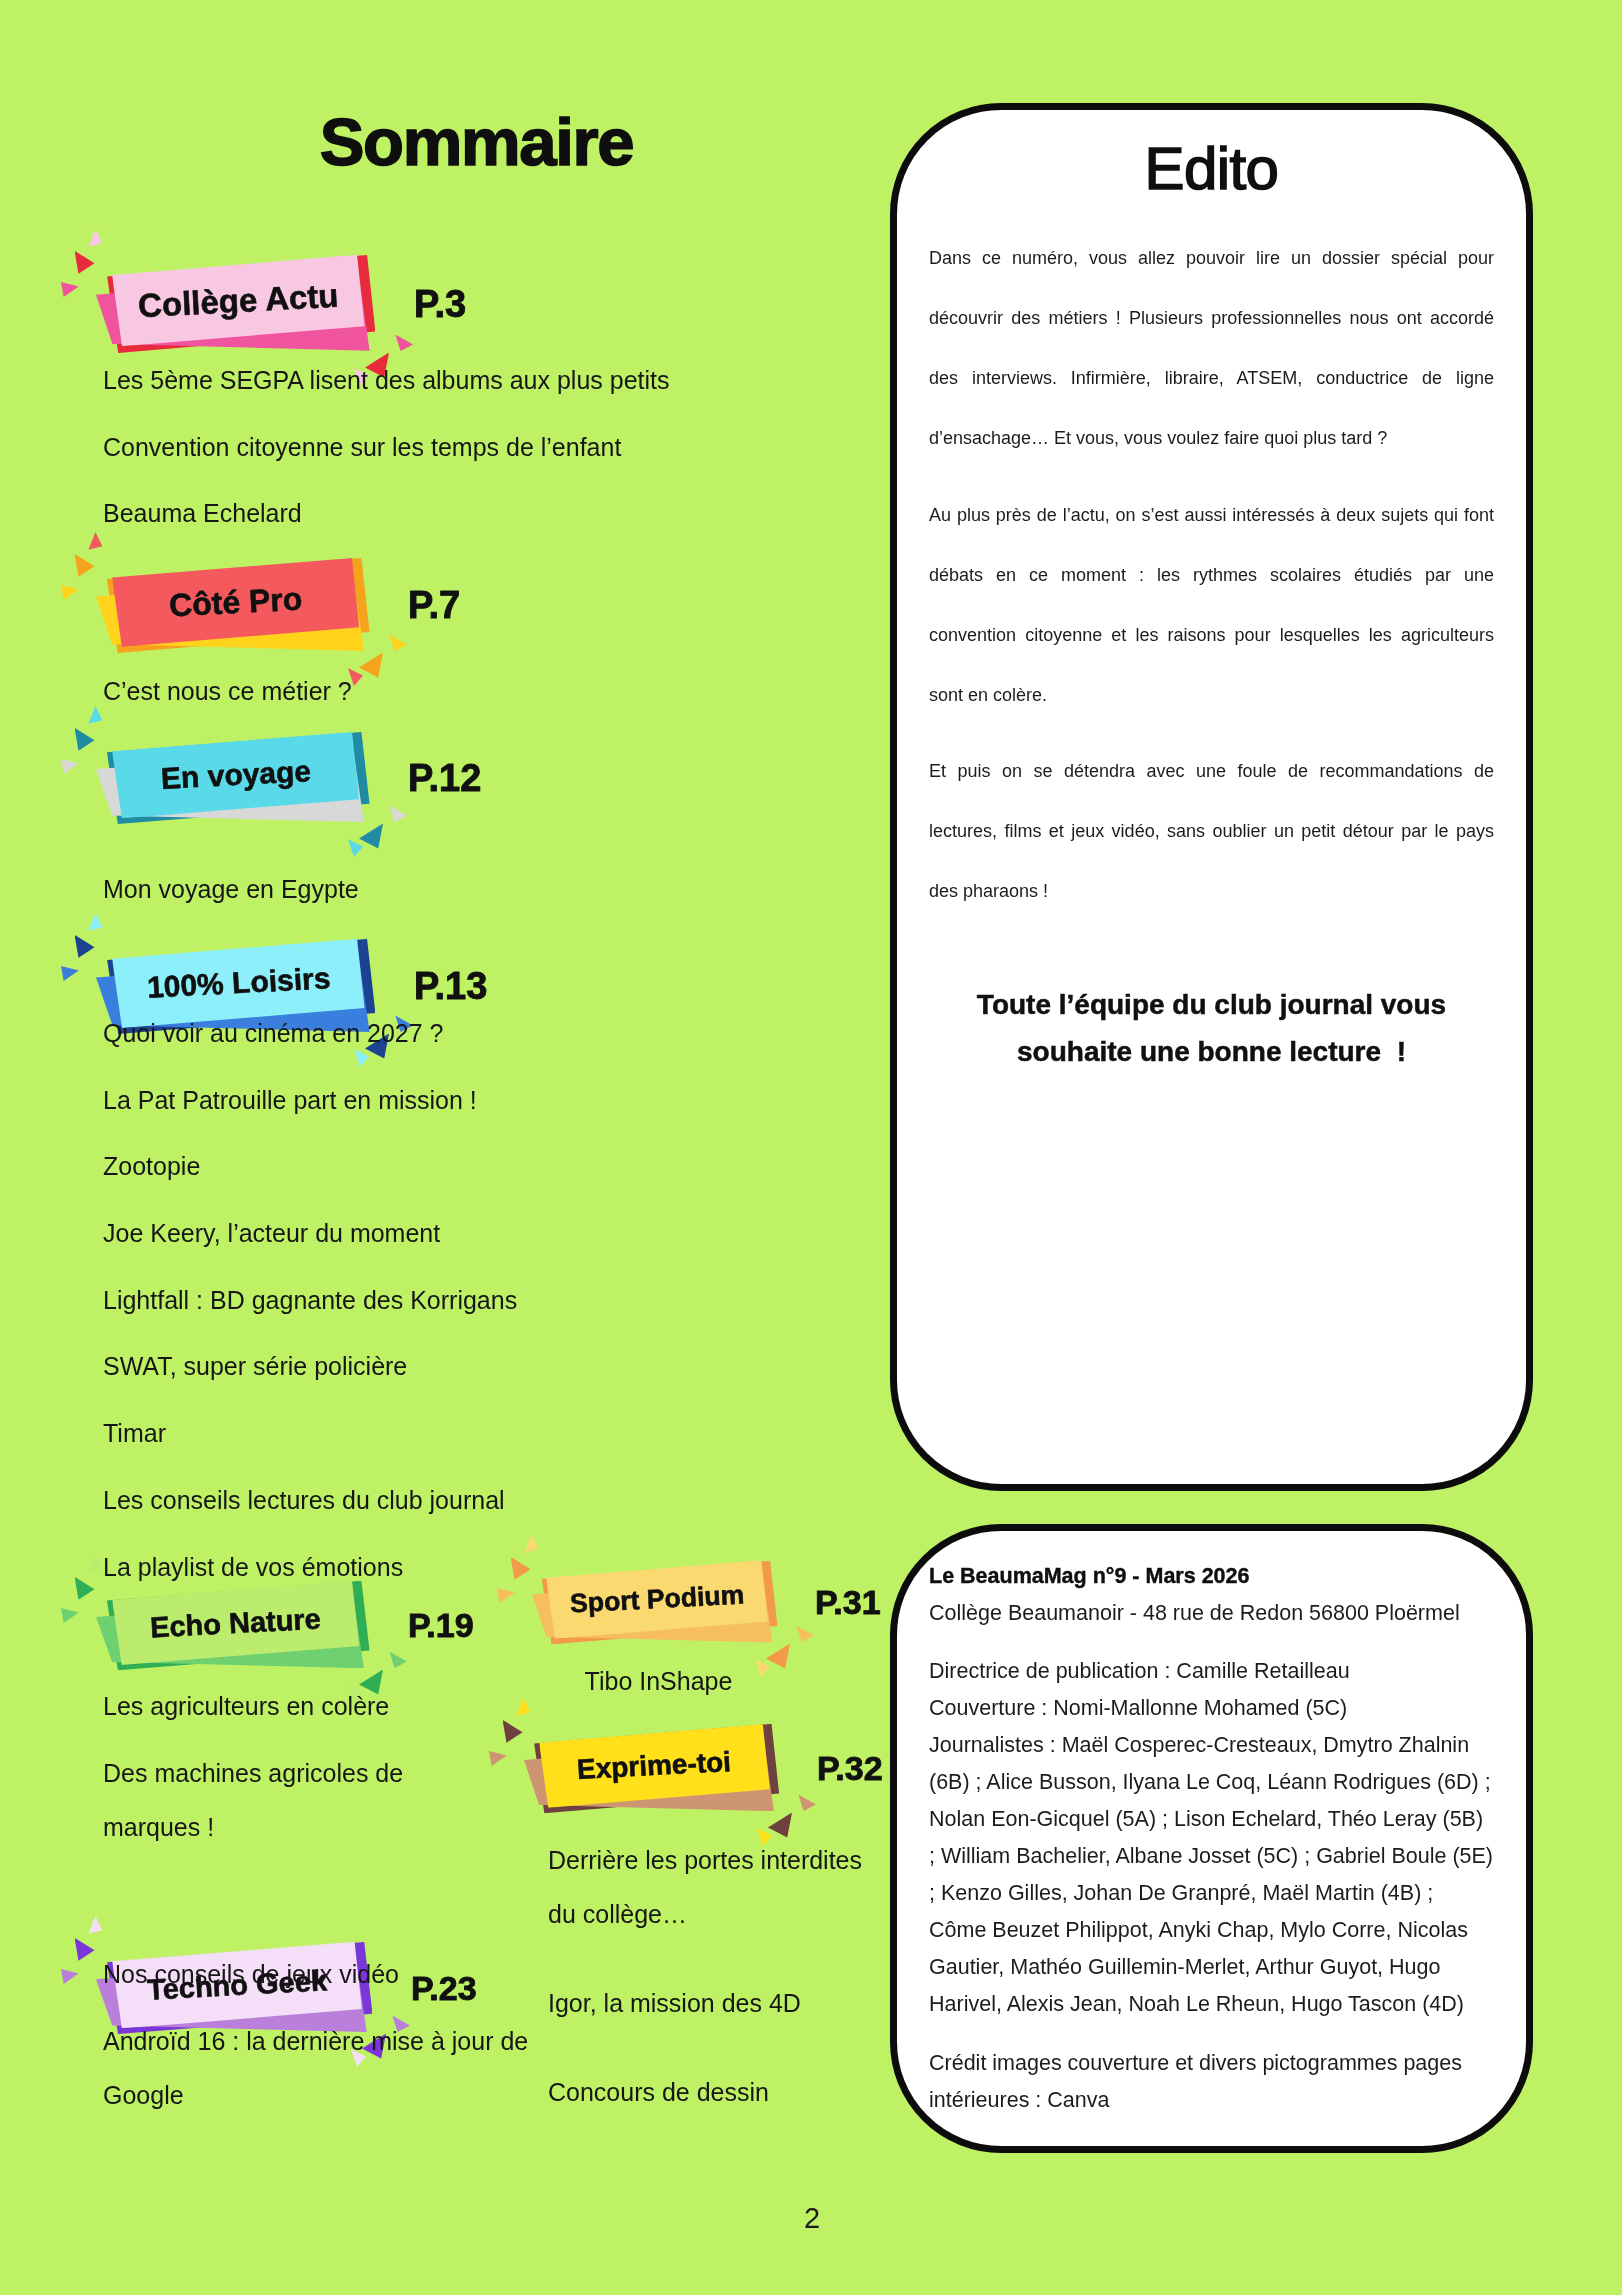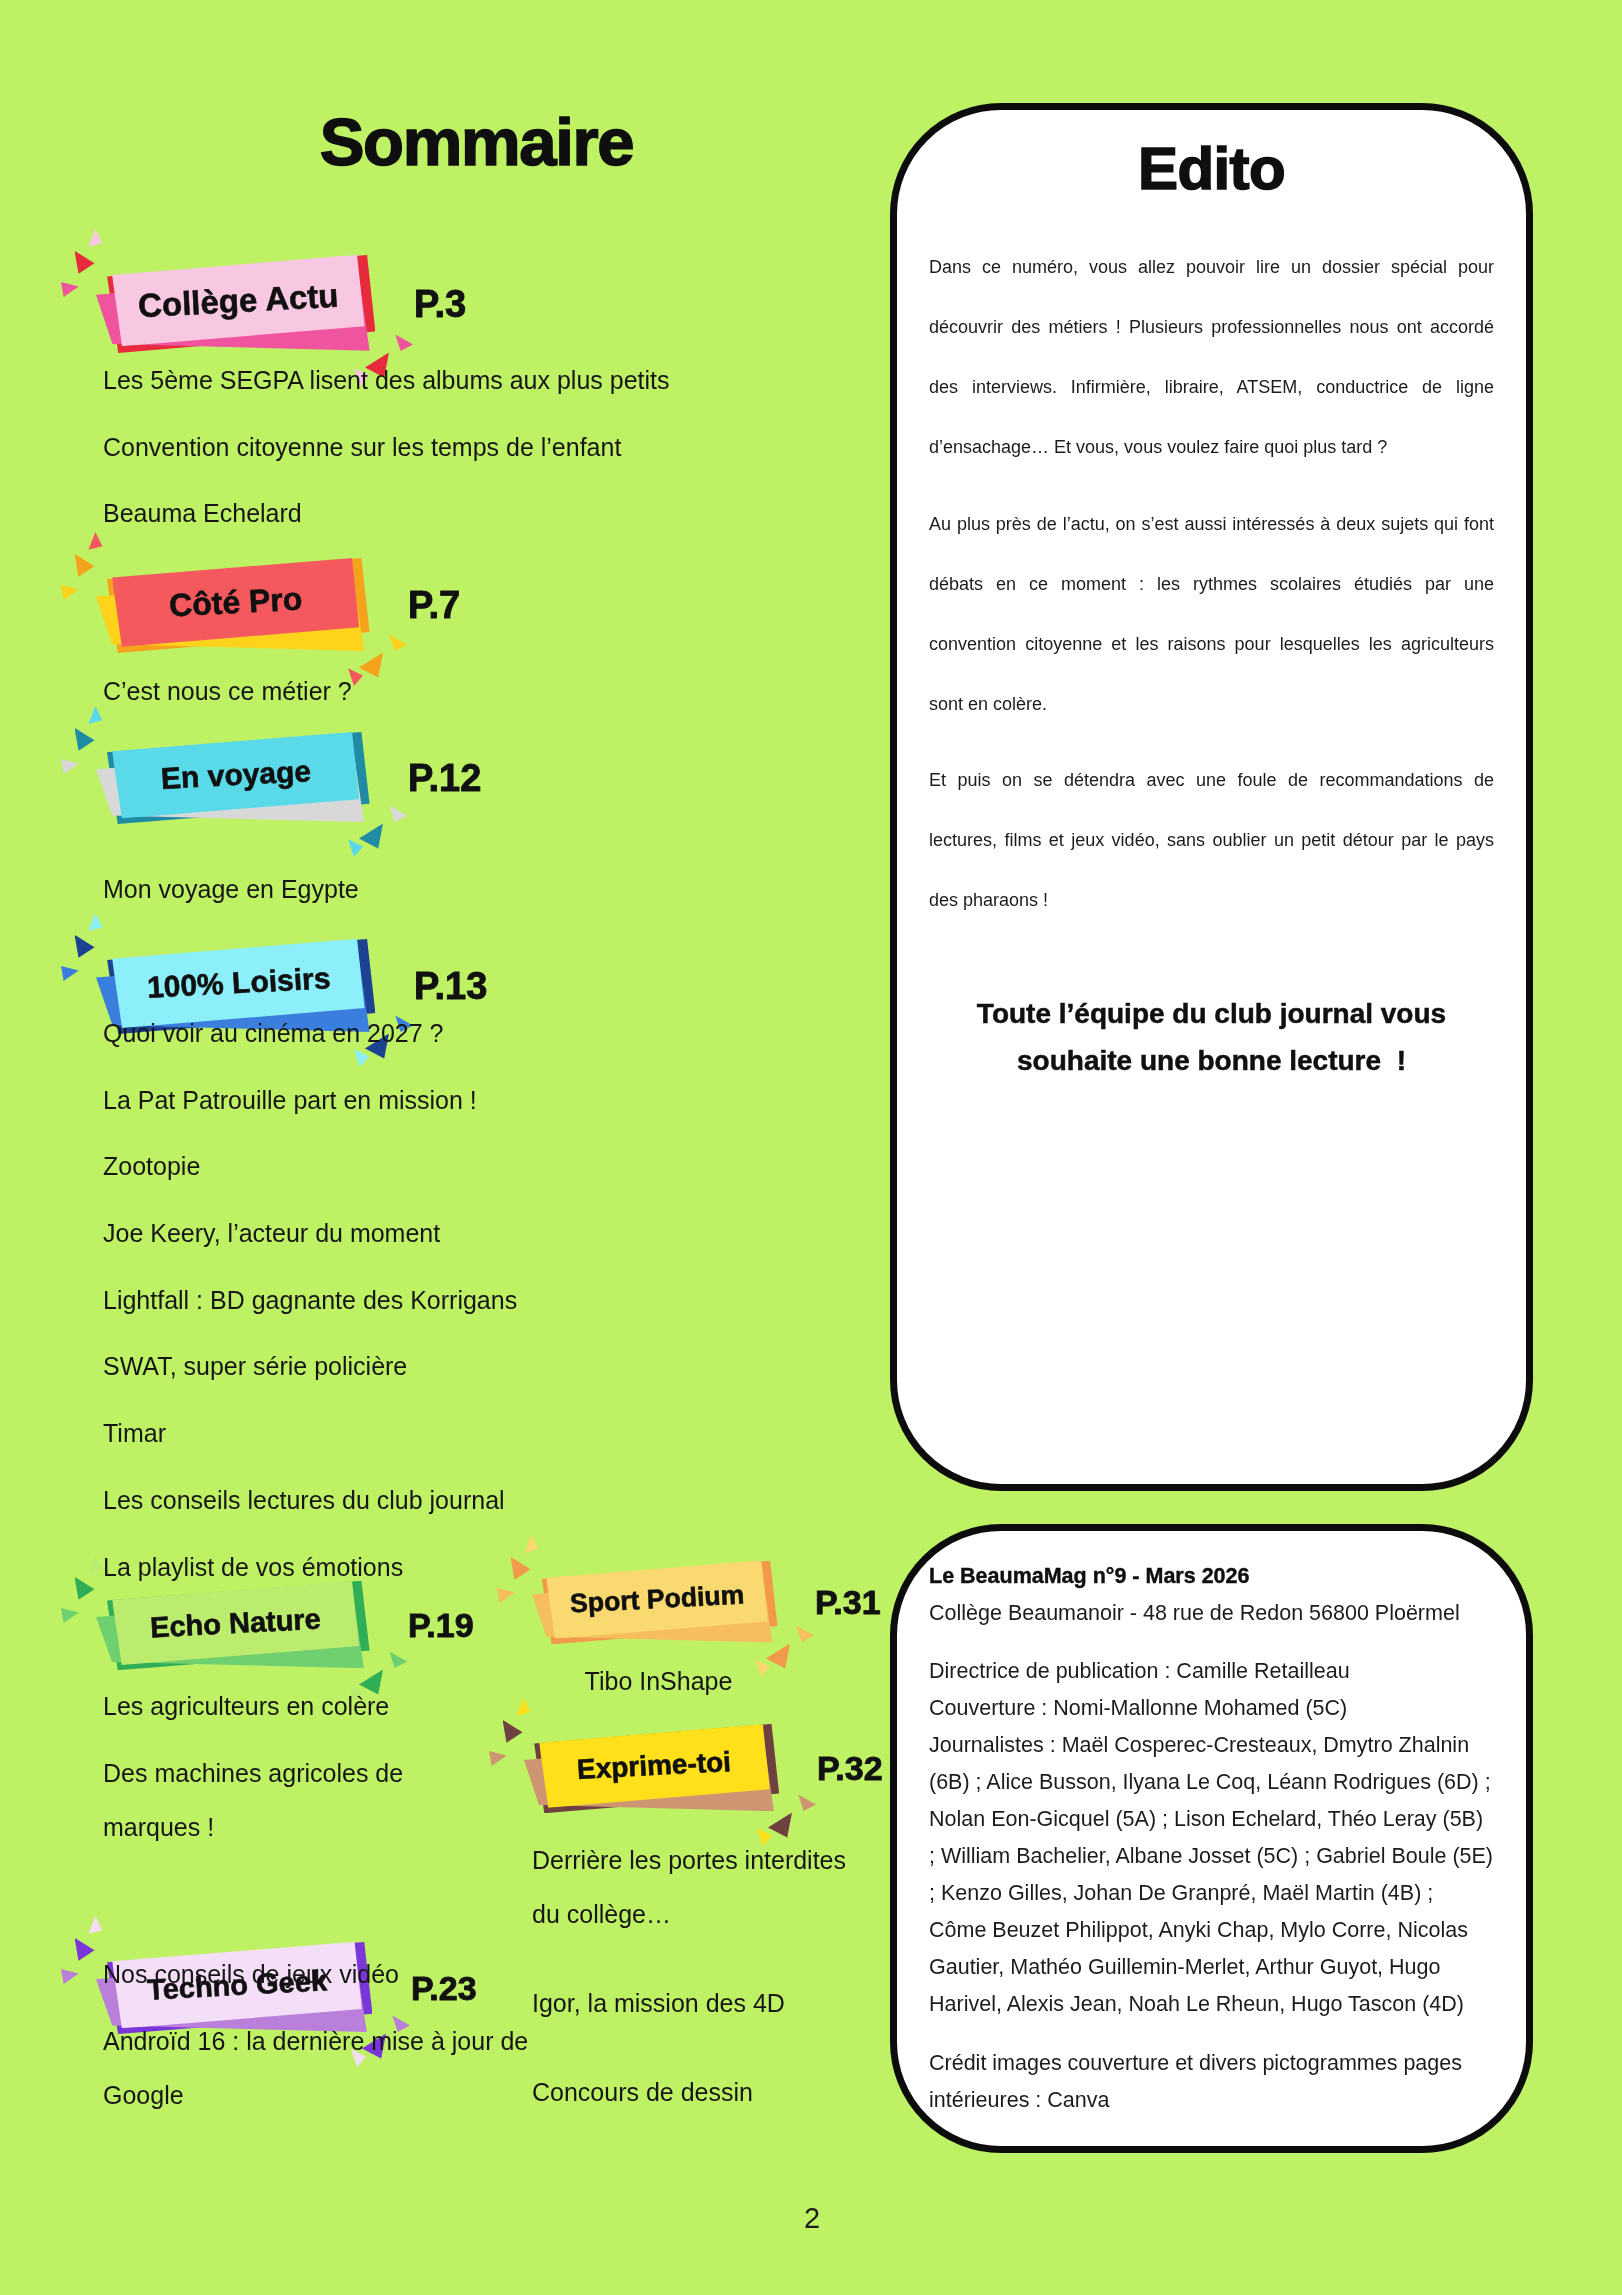--- a/index.html
+++ b/index.html
@@ -72,34 +72,34 @@
 
   
   .toc { position: absolute; list-style: none; font-size: 25px; line-height: 54px; color: #161616; }
   .toc li { margin-bottom: 12.7px; }
   #toc-0 { left: 103px; top: 353px;  width: 735px; }
   #toc-1 { left: 103px; top: 664px; width: 570px; }
   #toc-2 { left: 103px; top: 862px; width: 570px; }
   #toc-3 { left: 103px; top: 1006px; width: 697px; }
   #toc-4 { left: 103px; top: 1679px; width: 355px; }
   #toc-5 { left: 532px; top: 1654px; width: 253px; text-align: center; }
-  #toc-6 { left: 532px; top: 1833px; width: 342px; }
+  #toc-6 { left: 548px; top: 1833px; width: 342px; }
   #toc-6 li { margin-bottom: 35px; }
   #toc-7 { left: 103px; top: 1947px; width: 507px; }
 
   
   .box {
     position: absolute; left: 890px; width: 643px;
     border: 7.6px solid #0c0c0c; border-radius: 111px;
     background: #fff;
   }
   .edito { top: 103px; height: 1388px; padding: 24px 32px 0; }
   .edito-title {
-    text-align: center; font-size: 60px; font-weight: 700; letter-spacing: -0.6px;
-    color: #0f0f0f; -webkit-text-stroke: 1.6px #0f0f0f; margin-bottom: 34px;
+    text-align: center; font-size: 60px; font-weight: 400; letter-spacing: -0.6px;
+    color: #0f0f0f; -webkit-text-stroke: 1.6px #0f0f0f; margin-bottom: 25px;
   }
   .ep {
     font-size: 18px; line-height: 60px; text-align: justify;
     color: #1c1c1c; margin-bottom: 16.5px;
   }
   .closing {
     margin-top: 60px; text-align: center;
     font-size: 28px; line-height: 47px; font-weight: 700;
     color: #101010; -webkit-text-stroke: 0.5px #101010;
   }

